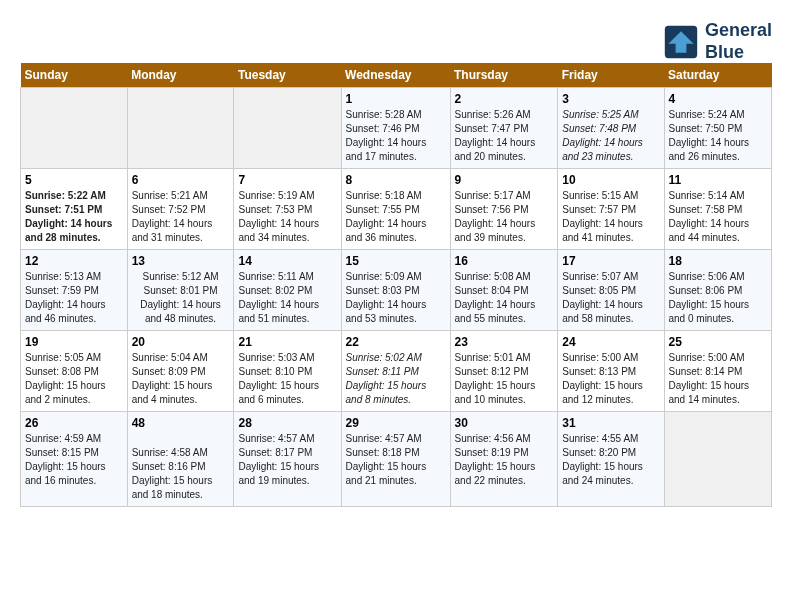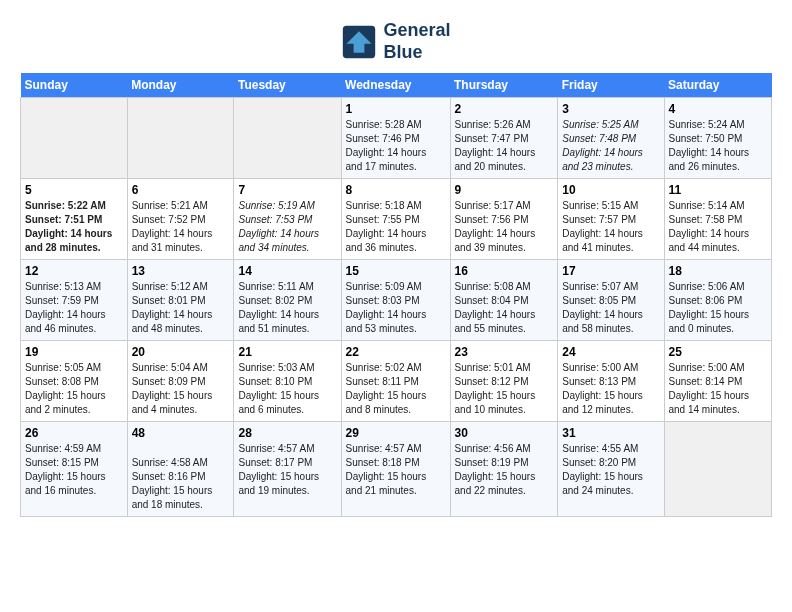--- a/index.html
+++ b/index.html
@@ -5,23 +5,22 @@
     * { box-sizing: border-box; margin: 0; padding: 0; }
     body {
       font-family: Arial, sans-serif;
       background: #fff;
       width: 792px;
       min-height: 612px;
       padding: 20px;
     }
     .header {
       display: flex;
-      justify-content: center;
+      justify-content: flex-end;
       align-items: flex-start;
-      margin-bottom: 10px;
     }
     .logo {
       display: flex;
       align-items: center;
       gap: 6px;
     }
     .logo-text {
       font-size: 18px;
       font-weight: bold;
       color: #1a3a5c;
@@ -42,21 +41,21 @@
     .location {
       font-size: 16px;
       color: #333;
     }
     table {
       width: 100%;
       border-collapse: collapse;
       font-size: 11px;
     }
     thead tr th {
-      background-color: #3b82f6;
+      background-color: #a16207;
       color: #fff;
       padding: 5px 4px;
       text-align: left;
       font-size: 12px;
       font-weight: bold;
     }
     tbody tr td {
       border: 1px solid #ccc;
       vertical-align: top;
       padding: 4px;
@@ -161,21 +160,21 @@
         </td>
         <td>
           <div class="day-number">6</div>
           <div class="day-info" style="white-space: pre-line;">Sunrise: 5:21 AM
 Sunset: 7:52 PM
 Daylight: 14 hours
 and 31 minutes.</div>
         </td>
         <td>
           <div class="day-number">7</div>
-          <div class="day-info" style="white-space: pre-line; font-style: italic;">Sunrise: 5:19 AM
+          <div class="day-info" style="white-space: pre-line;">Sunrise: 5:19 AM
 Sunset: 7:53 PM
 Daylight: 14 hours
 and 34 minutes.</div>
         </td>
         <td>
           <div class="day-number">8</div>
           <div class="day-info" style="white-space: pre-line;">Sunrise: 5:18 AM
 Sunset: 7:55 PM
 Daylight: 14 hours
 and 36 minutes.</div>
@@ -205,21 +204,21 @@
       <tr>
         <td>
           <div class="day-number">12</div>
           <div class="day-info" style="white-space: pre-line;">Sunrise: 5:13 AM
 Sunset: 7:59 PM
 Daylight: 14 hours
 and 46 minutes.</div>
         </td>
         <td>
           <div class="day-number">13</div>
-          <div class="day-info" style="white-space: pre-line;">Sunrise: 5:12 AM
+          <div class="day-info" style="white-space: pre-line; text-align: center;">Sunrise: 5:12 AM
 Sunset: 8:01 PM
 Daylight: 14 hours
 and 48 minutes.</div>
         </td>
         <td>
           <div class="day-number">14</div>
           <div class="day-info" style="white-space: pre-line;">Sunrise: 5:11 AM
 Sunset: 8:02 PM
 Daylight: 14 hours
 and 51 minutes.</div>
@@ -270,21 +269,21 @@
         </td>
         <td>
           <div class="day-number">21</div>
           <div class="day-info" style="white-space: pre-line;">Sunrise: 5:03 AM
 Sunset: 8:10 PM
 Daylight: 15 hours
 and 6 minutes.</div>
         </td>
         <td>
           <div class="day-number">22</div>
-          <div class="day-info" style="white-space: pre-line;">Sunrise: 5:02 AM
+          <div class="day-info" style="white-space: pre-line; font-style: italic;">Sunrise: 5:02 AM
 Sunset: 8:11 PM
 Daylight: 15 hours
 and 8 minutes.</div>
         </td>
         <td>
           <div class="day-number">23</div>
           <div class="day-info" style="white-space: pre-line;">Sunrise: 5:01 AM
 Sunset: 8:12 PM
 Daylight: 15 hours
 and 10 minutes.</div>

